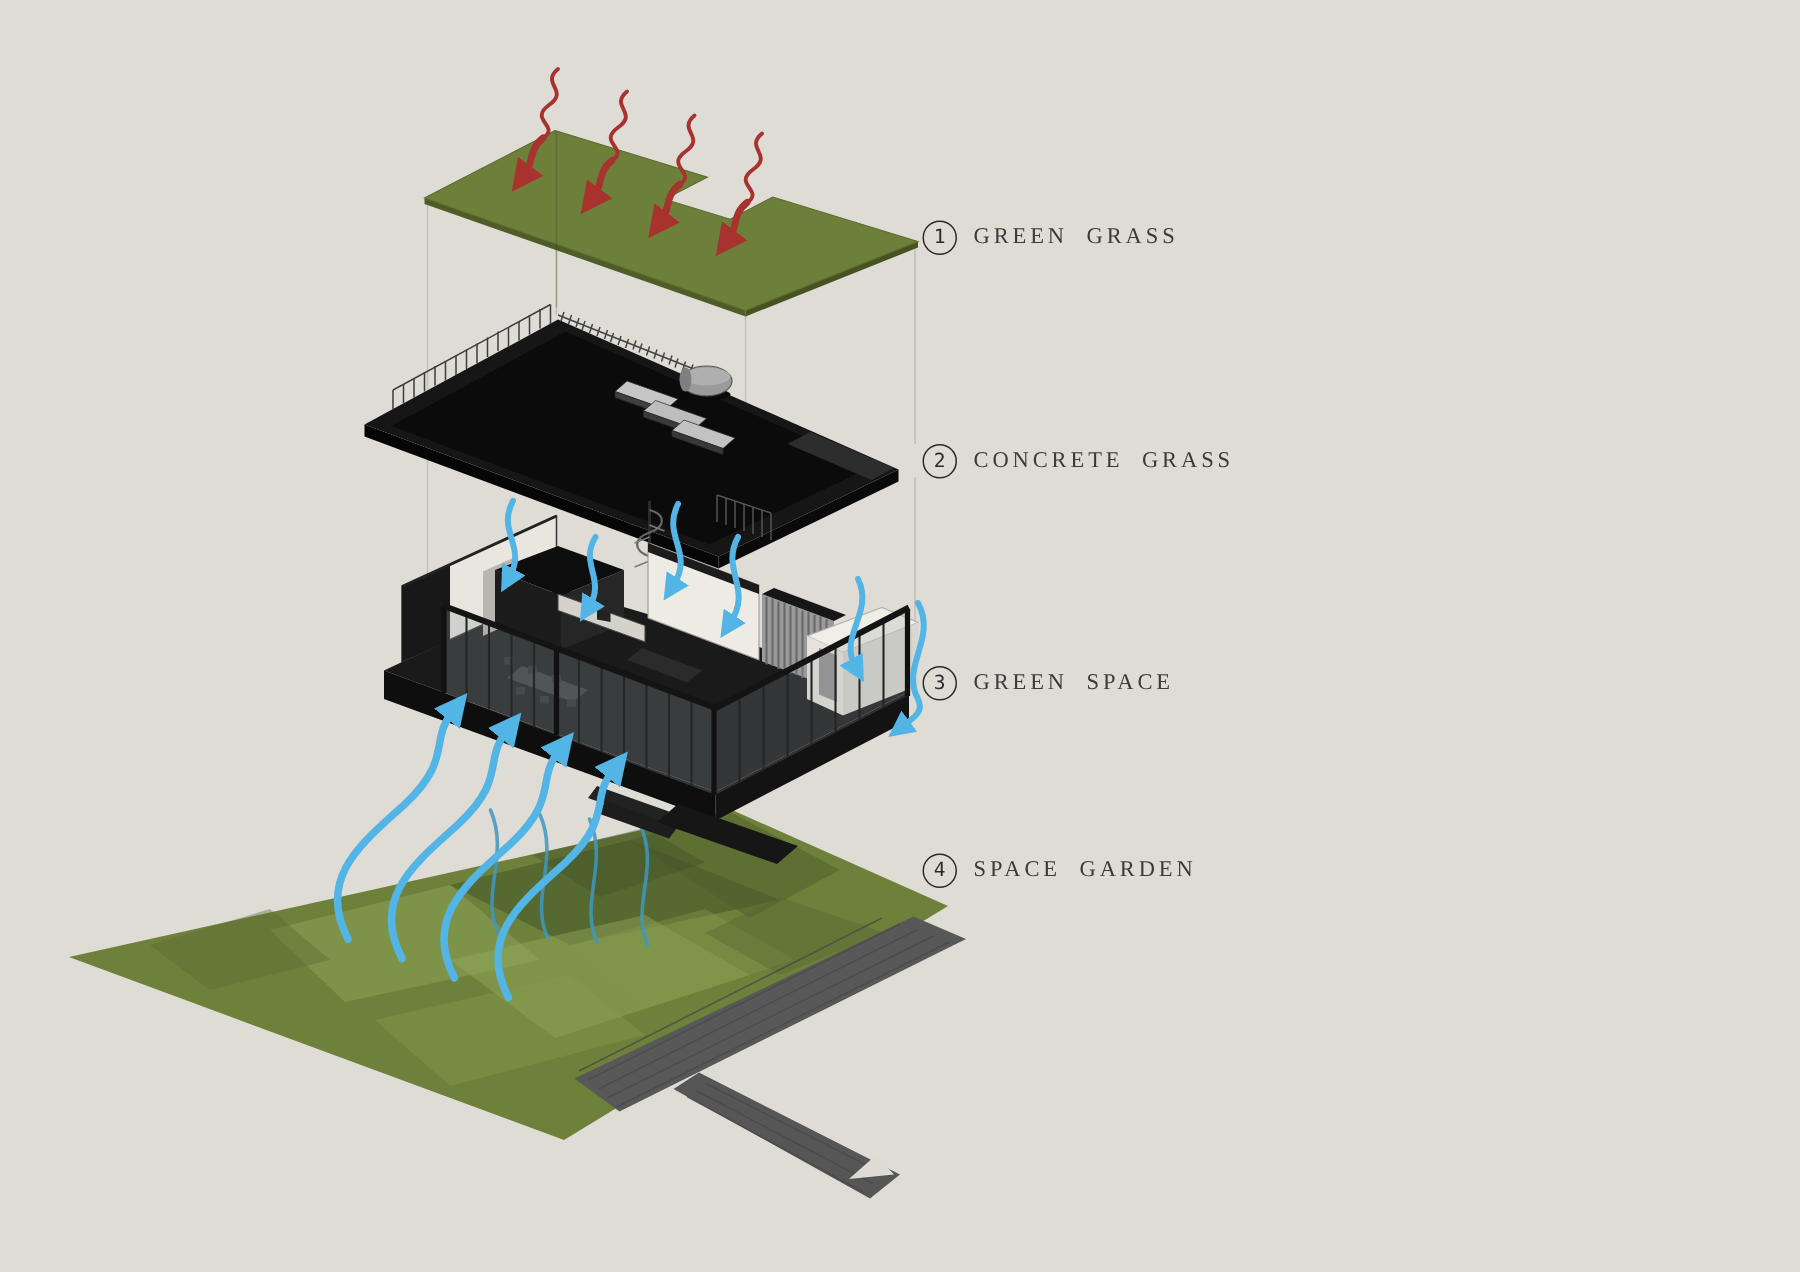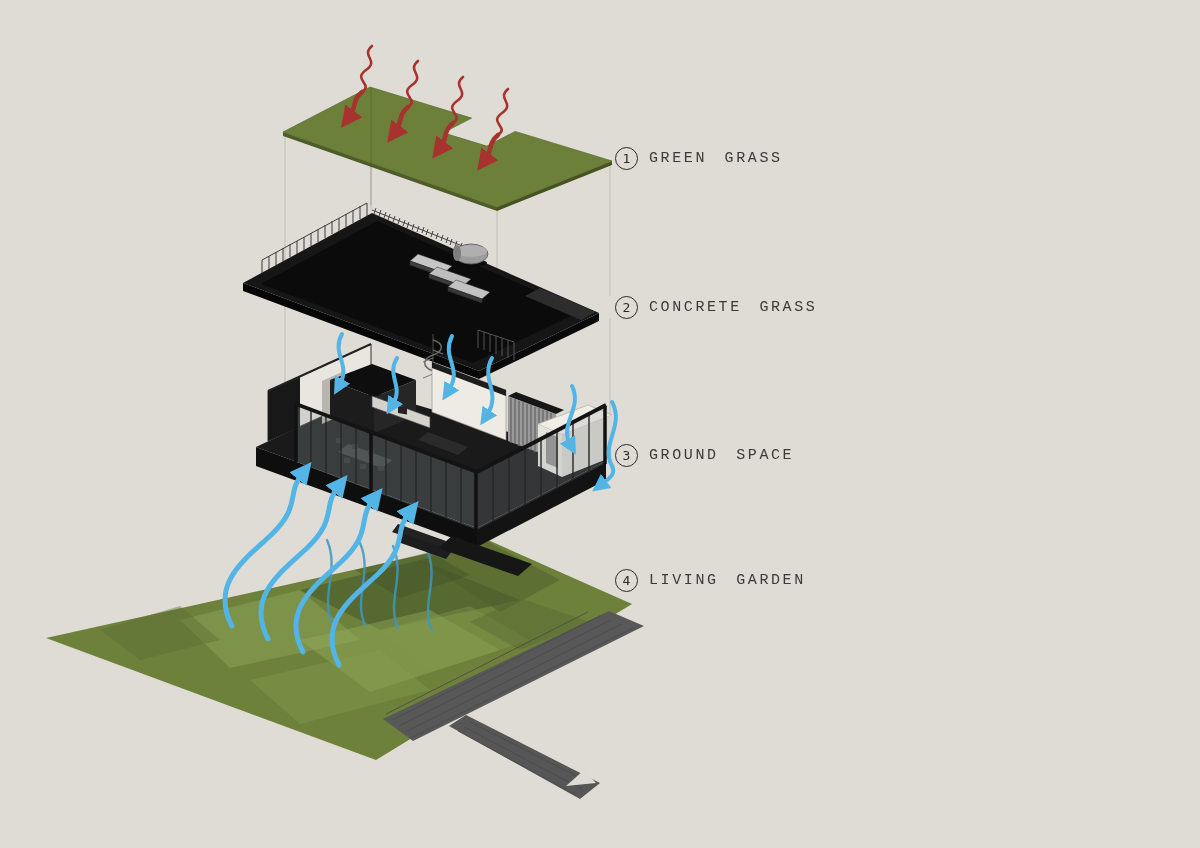--- a/index.html
+++ b/index.html
@@ -15,21 +15,21 @@
     display:flex;align-items:center;gap:11px;
   }
   .num{
     width:23px;height:23px;border:1.7px solid #2a2a2a;border-radius:50%;
     display:flex;align-items:center;justify-content:center;
     font-size:13px;color:#2a2a2a;box-sizing:border-box;
     font-family:"DejaVu Sans Mono","Liberation Mono",monospace;
   }
   .lbl{
     font-size:15px;letter-spacing:2.6px;word-spacing:6px;color:#3a3a3a;
-    font-family:Liberation Mono, monospace;
+    font-family:Liberation Serif, serif;
   }
 </style>
 </head>
 <body>
 
 <div class="stage">
 
 <svg width="1200" height="848" viewBox="0 0 1200 848">
   <defs>
     <marker id="mred" viewBox="0 0 10 10" refX="3" refY="5" markerWidth="4.6" markerHeight="4.6" orient="auto">
@@ -307,21 +307,21 @@
     <div class="legend-item" style="top:147px">
       <span class="num">1</span>
       <span class="lbl">GREEN GRASS</span>
     </div>
     <div class="legend-item" style="top:296px">
       <span class="num">2</span>
       <span class="lbl">CONCRETE GRASS</span>
     </div>
     <div class="legend-item" style="top:444px">
       <span class="num">3</span>
-      <span class="lbl">GROUND SPACE</span>
+      <span class="lbl">GREEN SPACE</span>
     </div>
     <div class="legend-item" style="top:569px">
       <span class="num">4</span>
-      <span class="lbl">LIVING GARDEN</span>
+      <span class="lbl">SPACE GARDEN</span>
     </div>
   </div>
 
 </div>
 
 </body></html>

